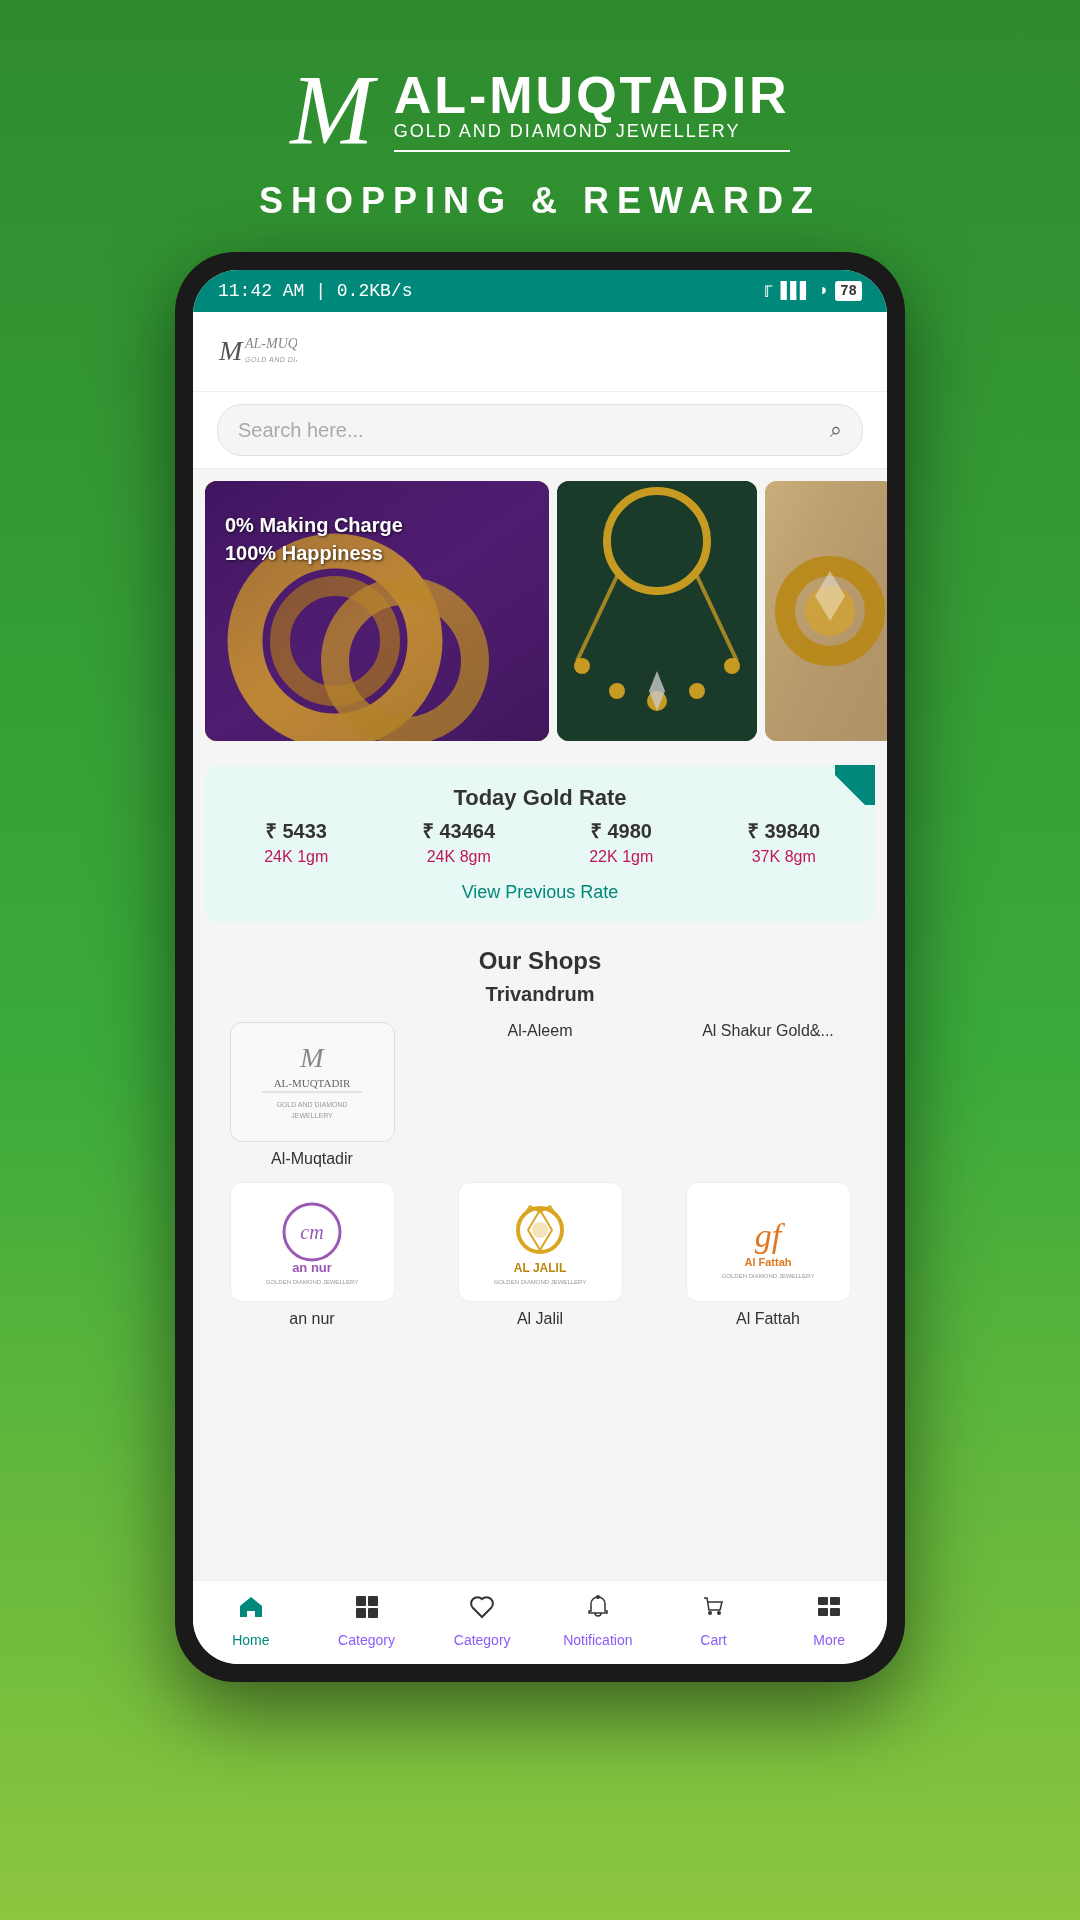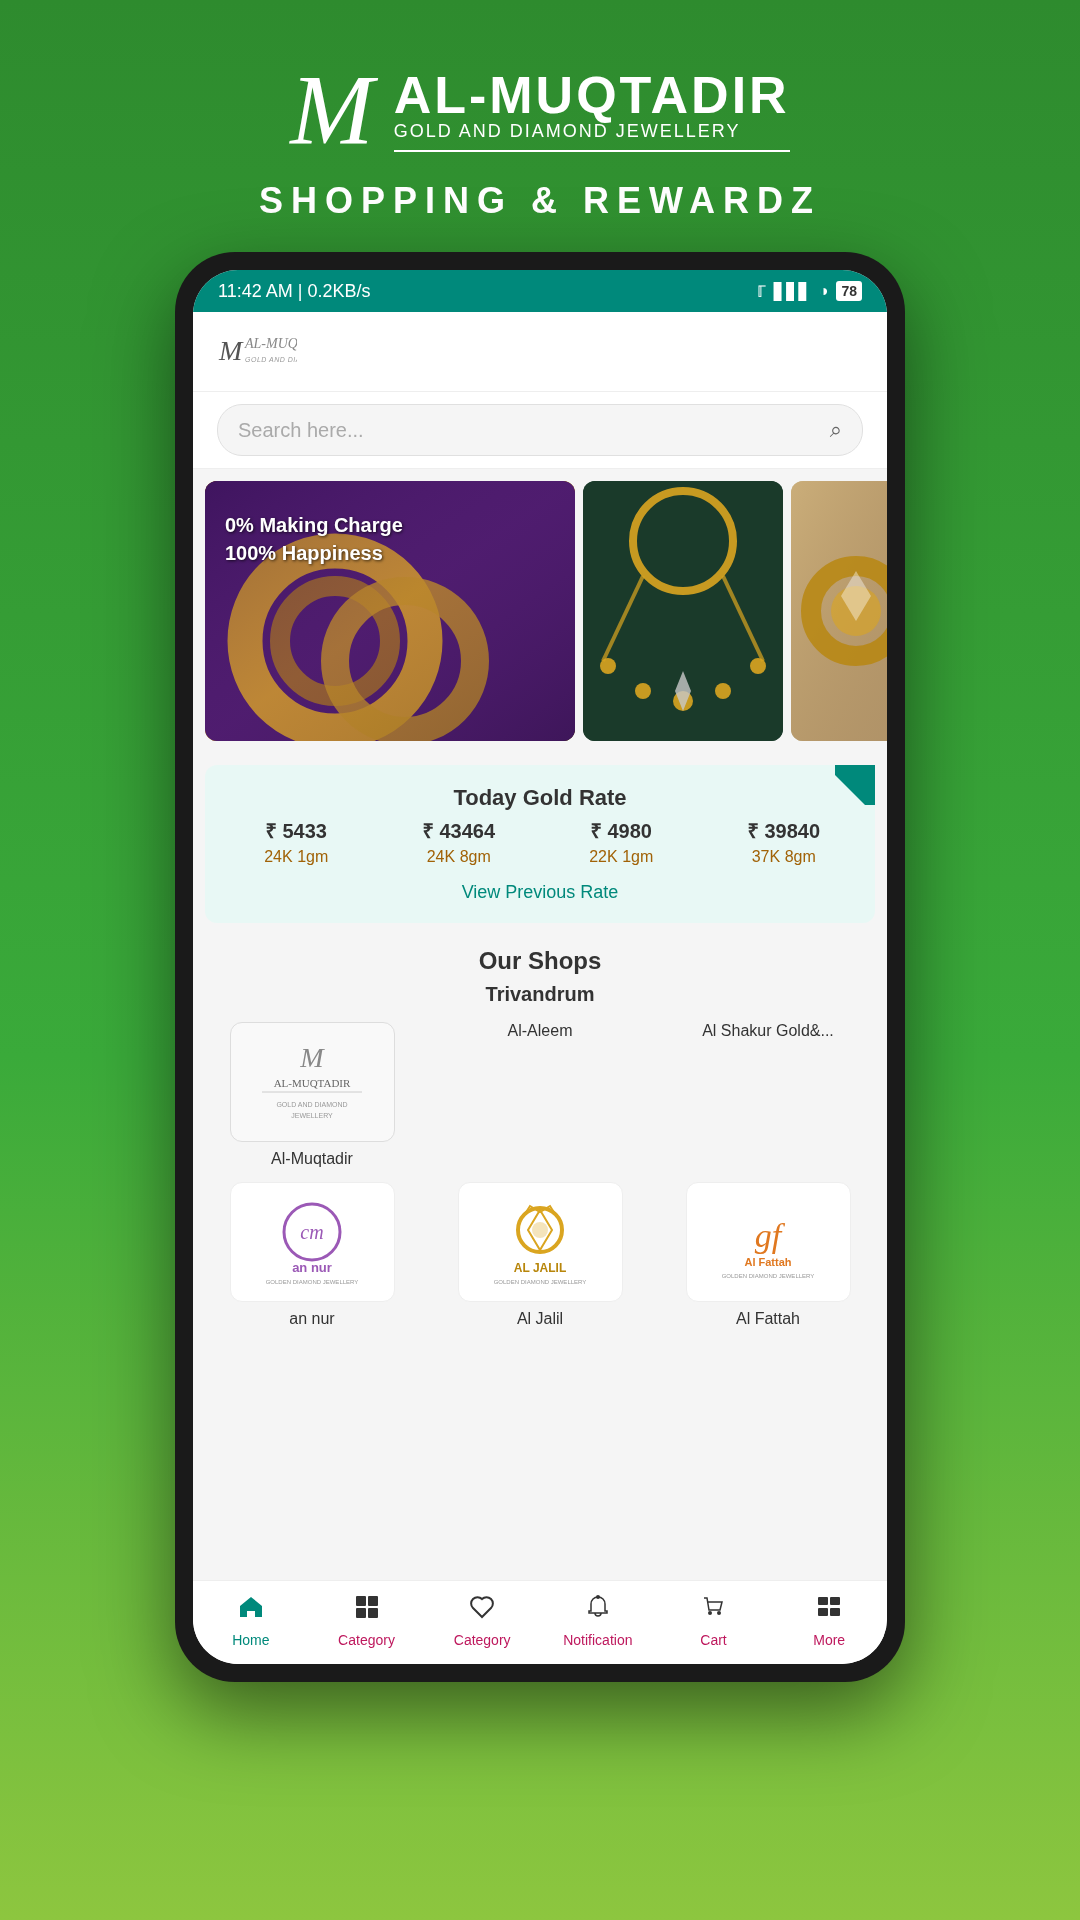--- a/index.html
+++ b/index.html
@@ -91,20 +91,21 @@
     }
 
     
     .status-bar {
       background: #00897b;
       padding: 10px 25px;
       display: flex;
       justify-content: space-between;
       align-items: center;
       flex-shrink: 0;
+      font-family: Liberation Mono, monospace;
     }
 
     .status-left {
       color: white;
       font-size: 18px;
       font-weight: 500;
     }
 
     .status-right {
       display: flex;
@@ -191,21 +192,21 @@
       overflow-x: hidden;
     }
 
     .banner-item {
       border-radius: 12px;
       overflow: hidden;
       flex-shrink: 0;
     }
 
     .banner-main {
-      width: 370px;
+      width: 344px;
       height: 260px;
       background: linear-gradient(135deg, #8B4513, #DAA520, #8B6914);
       position: relative;
       display: flex;
       align-items: flex-end;
       justify-content: flex-start;
       text-decoration: underline;
     }
 
     .banner-main-bg {
@@ -273,21 +274,21 @@
     }
 
     .gold-rate-value {
       font-size: 20px;
       font-weight: bold;
       color: #333;
     }
 
     .gold-rate-label {
       font-size: 16px;
-      color: #a16207;
+      color: #be185d;
       margin-top: 4px;
     }
 
     .view-previous {
       text-align: center;
       color: #00897b;
       font-size: 18px;
       margin-top: 16px;
       cursor: pointer;
     }
@@ -388,21 +389,21 @@
       font-size: 26px;
       color: #333;
     }
 
     .nav-icon.active {
       color: #00897b;
     }
 
     .nav-label {
       font-size: 14px;
-      color: #be185d;
+      color: #8b5cf6;
     }
 
     .nav-label.active {
       color: #00897b;
     }
 
     .shop-logo-box.almuqtadir-bg {
       background: #f9f9f9;
       border: 1px solid #ddd;
     }

